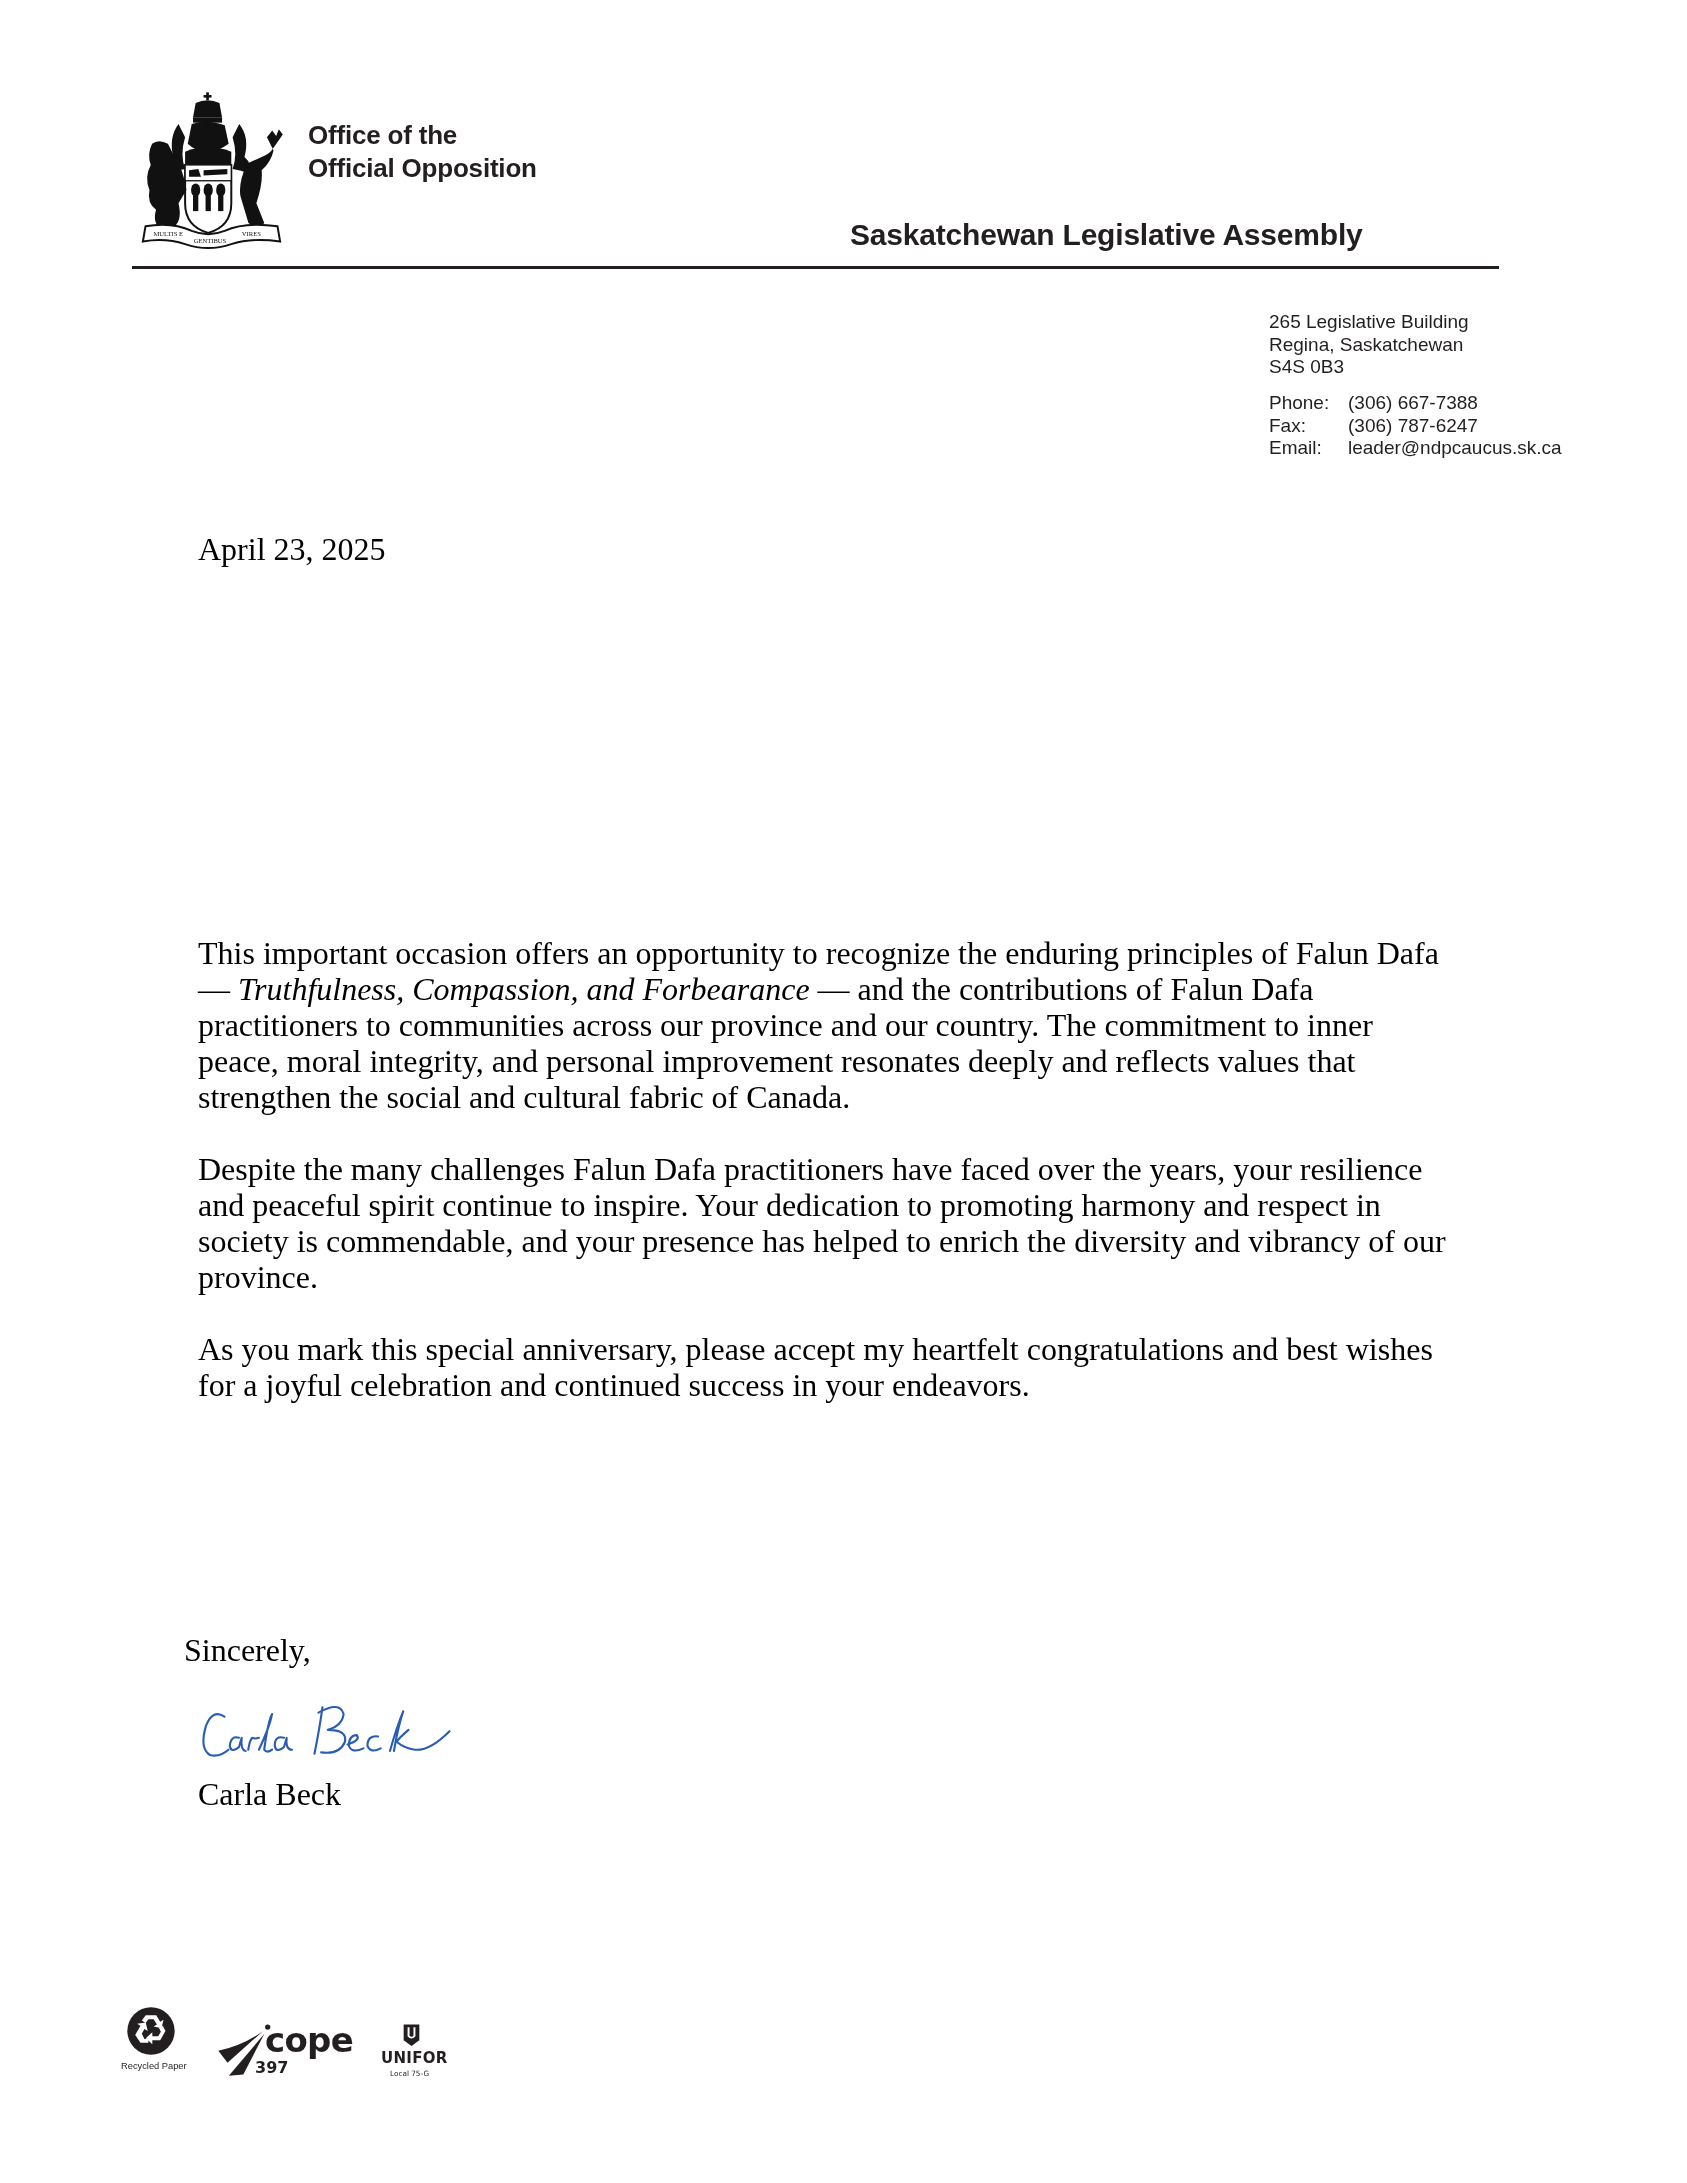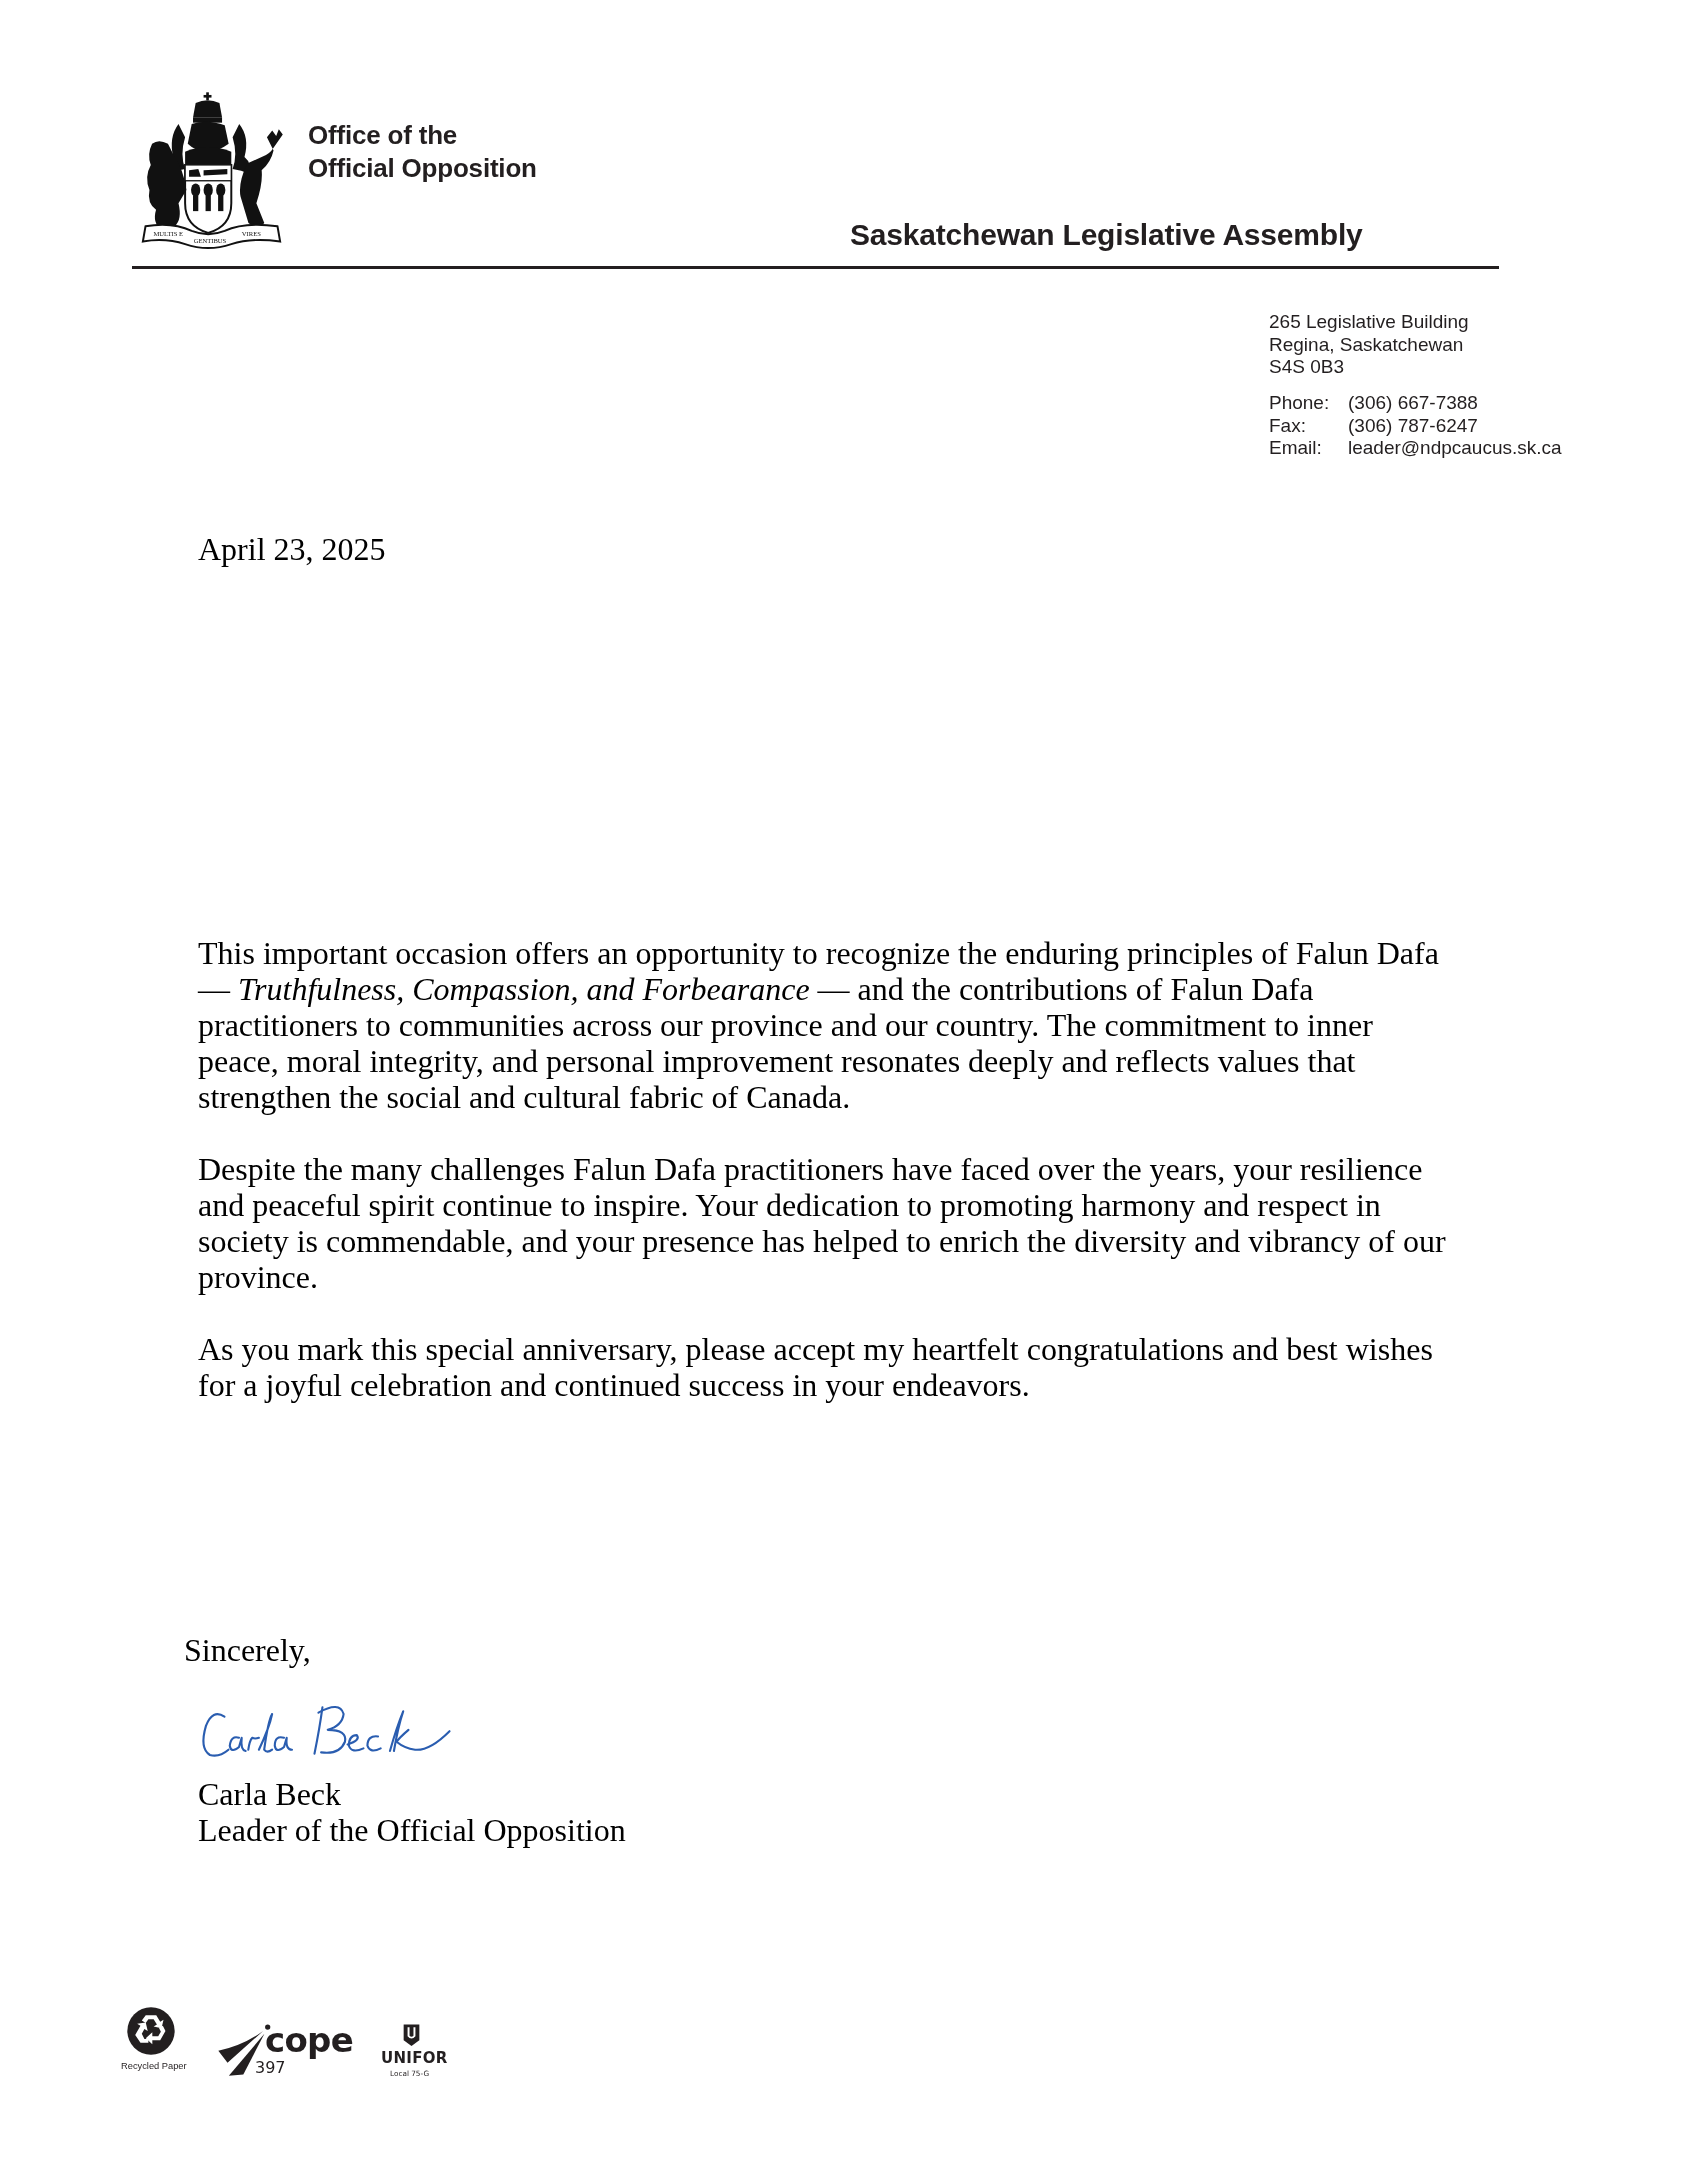--- a/index.html
+++ b/index.html
@@ -26,21 +26,21 @@
 
   .closing { left: 184px; top: 1632px; }
   #signature { left: 198px; top: 1694px; width: 278px; height: 73px; }
   .signer { left: 198px; top: 1776px; }
 
   
   #recycle-logo { left: 126px; top: 2006px; width: 50px; height: 50px; }
   .recycle-caption { left: 121px; top: 2061px; font-family: "Liberation Sans", sans-serif; font-size: 9.3px; color: #231f20; }
   #cope-logo { left: 217px; top: 2023px; width: 79px; height: 53px; }
   .cope-word { left: 265px; top: 2023px; font-family: "DejaVu Sans", sans-serif; font-weight: bold; font-size: 34px; line-height: 34px; color: #231f20; letter-spacing: -0.7px; }
-  .cope-num { left: 255px; top: 2060px; font-family: "DejaVu Sans", sans-serif; font-weight: normal; font-size: 16px; line-height: 16px; color: #231f20; }
+  .cope-num { left: 255px; top: 2060px; font-family: "DejaVu Sans", sans-serif; font-weight: bold; font-size: 16px; line-height: 16px; color: #231f20; }
   #unifor-shield { left: 403px; top: 2023px; width: 17px; height: 24px; }
   .unifor-word { left: 381px; top: 2050px; font-family: "DejaVu Sans", sans-serif; font-weight: bold; font-size: 15px; line-height: 16px; color: #231f20; letter-spacing: 0.3px; }
   .unifor-local { left: 390px; top: 2069px; font-family: "DejaVu Sans", sans-serif; font-size: 7.3px; color: #231f20; }
 </style>
 </head>
 <body>
 
 <svg id="crest" class="abs" viewBox="0 0 240 250">
 
   <g fill="#111">
@@ -149,21 +149,20 @@
     <path d="M272 64 Q256 62 256 78 Q260 90 276 82"></path>
 
     <path d="M290 86 Q300 50 310 26 Q302 50 296 86"></path>
     <path d="M318 54 Q304 66 300 72 Q312 82 328 84 Q350 86 380 56"></path>
   </g>
   <text x="0" y="0" font-size="1" fill="none">Carla Beck</text>
 </svg>
 
 <div class="abs serif signer">
   <div>Carla Beck</div>
-  <div>Leader of the Official Opposition</div>
 </div>
 
 <svg id="recycle-logo" class="abs" viewBox="0 0 76 76">
   <circle cx="38" cy="38" r="36" fill="#231f20"></circle>
   <g fill="#fff">
     <path d="M30 14 L46 14 L52 24 L57 21 L54 34 L42 31 L47 28 L42 20 L34 20 L30 26 L24 22 Z"></path>
     <path d="M60 38 L52 52 L40 52 L40 58 L30 49 L40 40 L40 46 L49 46 L53 39 L50 33 L56 30 Z"></path>
     <path d="M14 44 L22 30 L17 27 L30 25 L33 38 L28 35 L24 42 L28 50 L34 50 L34 56 L22 56 Z"></path>
   </g>
 </svg>

